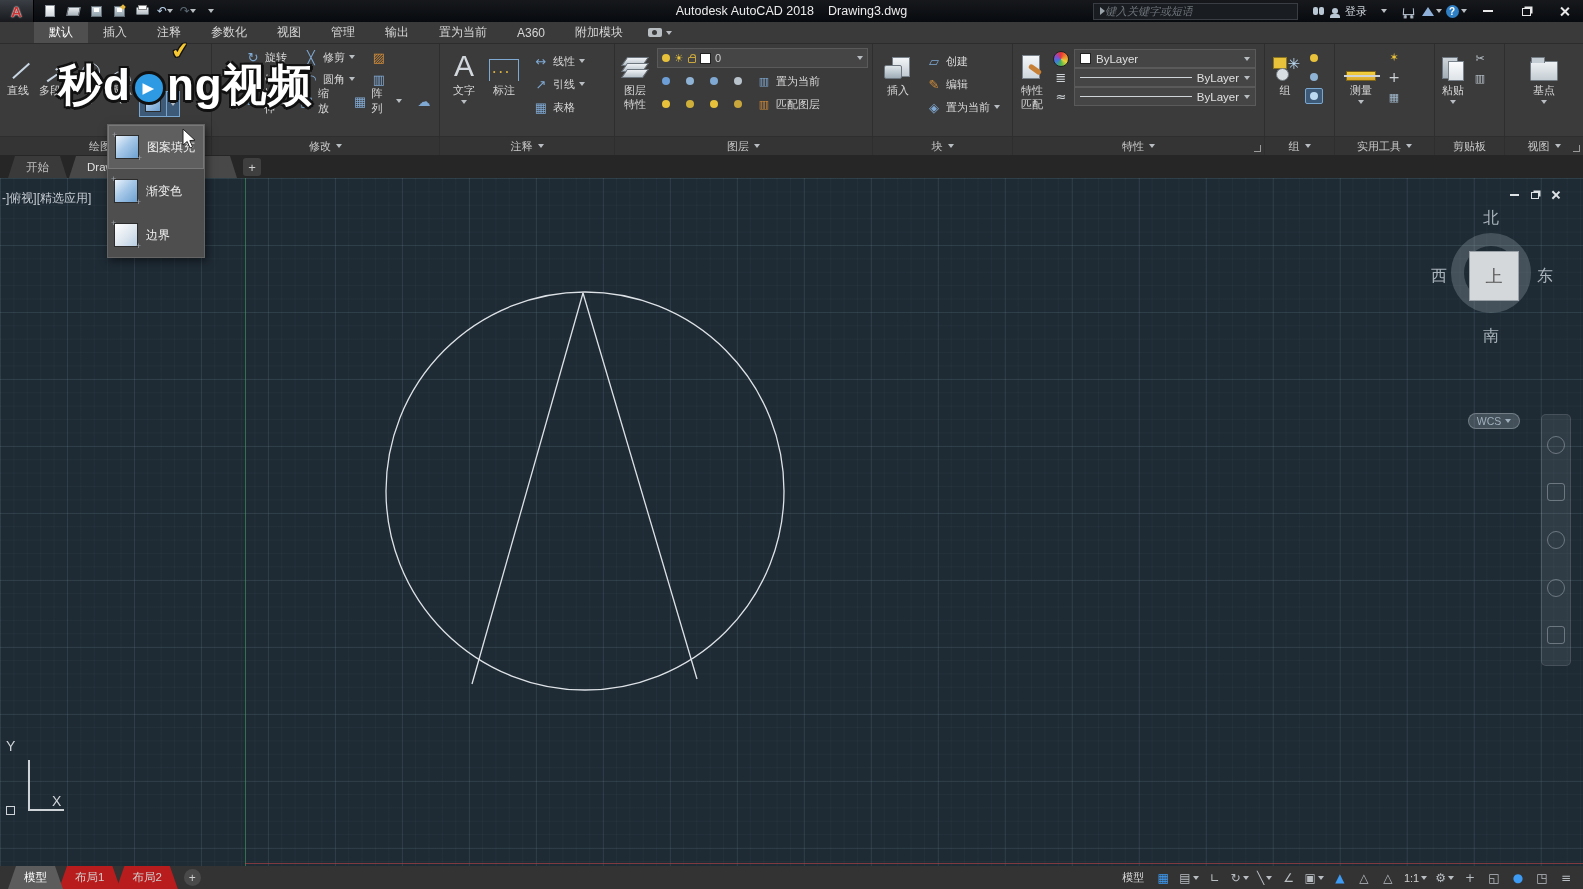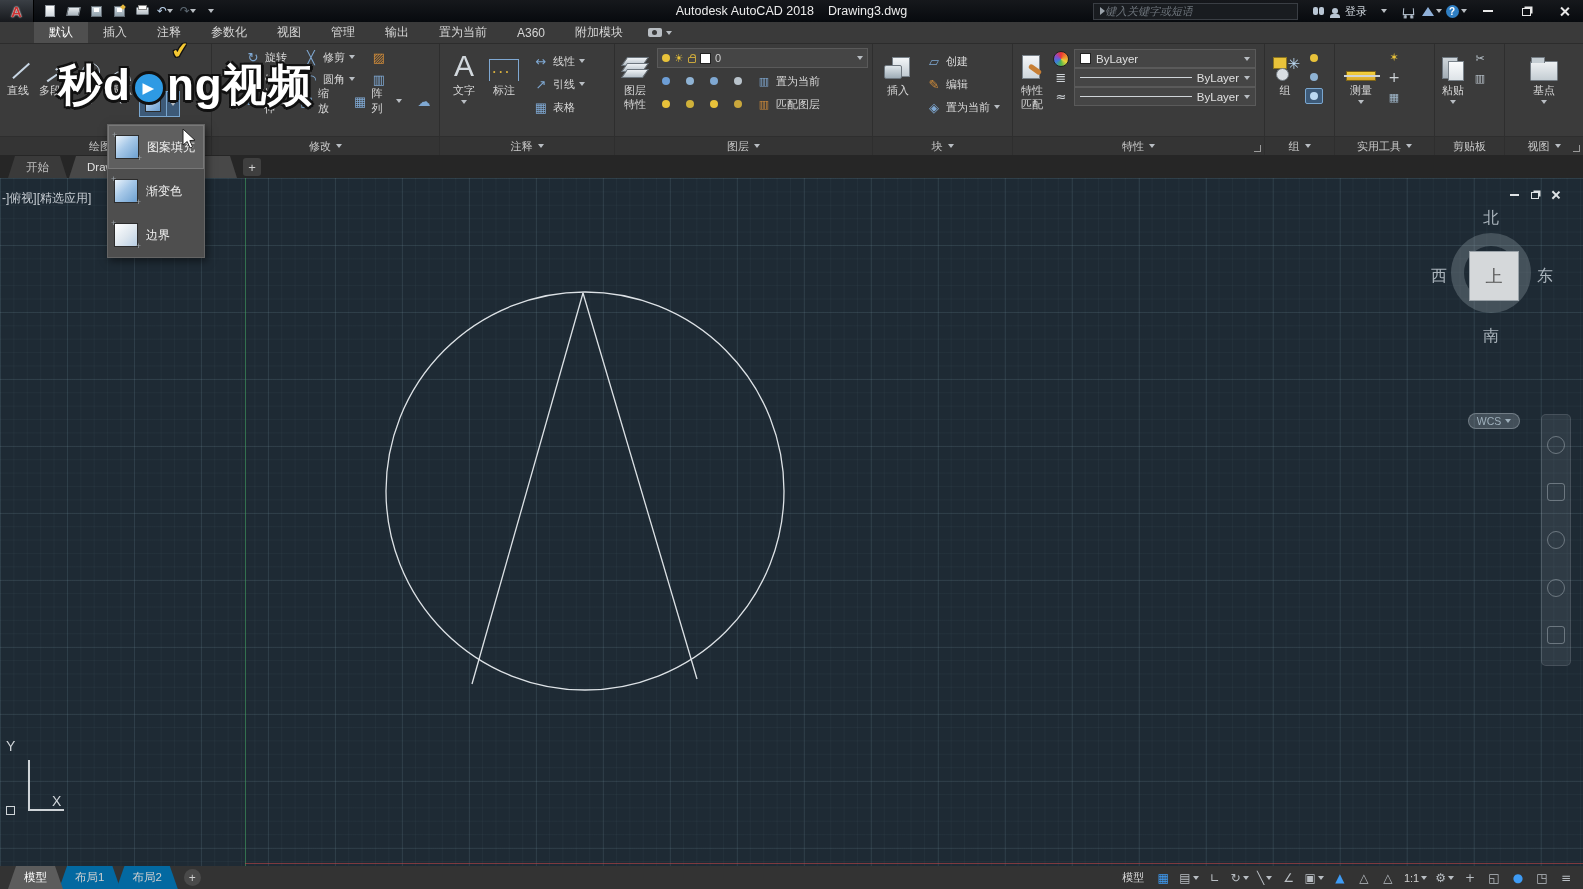--- a/index.html
+++ b/index.html
@@ -199,21 +199,21 @@
     background:linear-gradient(135deg,#eaf3fb,#a6c8e8 45%,#6da0d0); }
   .dd-item:nth-child(3) .dd-ic { background:linear-gradient(135deg,#ffffff,#dde6ee 55%,#b9cfe4); }
   .dd-ic::before,.dd-ic::after { content:"+"; position:absolute; color:#9aa2a8; font-size:9px; line-height:6px; }
   .dd-ic::before{ left:-4px; top:-4px; } .dd-ic::after{ right:-4px; bottom:-3px; }
 
   .cursor { position:absolute; left:181px; top:128px; z-index:60; }
 
   
   .bottombar { position:absolute; left:0; top:866px; width:1583px; height:23px; background:#333; display:flex; align-items:center; }
   .ltabs { display:flex; align-items:stretch; height:23px; padding-left:8px; }
-  .ltab { padding:0 16px; display:flex; align-items:center; font-size:11.5px; color:#cfcfcf; background:#0369a1;
+  .ltab { padding:0 16px; display:flex; align-items:center; font-size:11.5px; color:#cfcfcf; background:#b91c1c;
     clip-path:polygon(8px 0, calc(100% - 8px) 0, 100% 100%, 0 100%); margin-right:-4px; }
   .ltab.active { background:#5c5c5c; color:#fff; z-index:2; }
   .lplus { width:17px; height:17px; border-radius:50%; background:#4a4a4a; color:#cfcfcf; display:flex; align-items:center;
     justify-content:center; font-size:12px; margin:0 0 0 10px; align-self:center; }
   .statusbar { margin-left:auto; display:flex; align-items:center; gap:2px; padding-right:6px; height:23px; }
   .st-model { font-size:11px; color:#d8d8d8; padding:0 6px; display:flex; align-items:center; height:21px; border-radius:2px; }
   .st-btn { min-width:22px; height:21px; display:flex; align-items:center; justify-content:center; gap:2px; border-radius:2px;
     color:#b9bec3; font-size:12px; padding:0 3px; }
   .st-btn.accent { color:#3e9bf4; }
   .st-txt { font-size:11px; color:#d0d0d0; }

